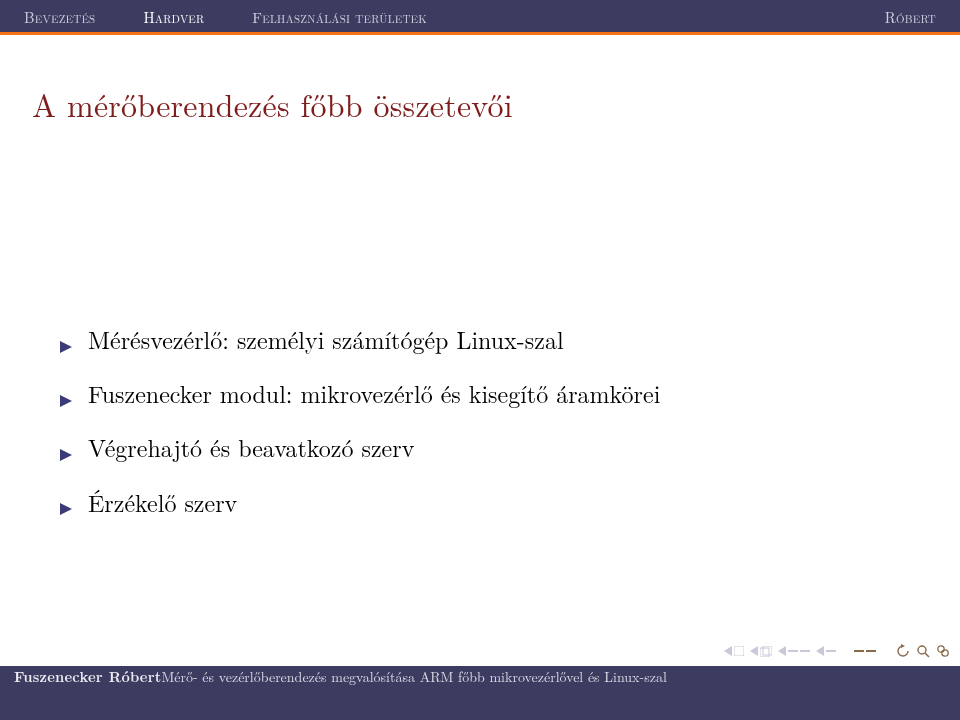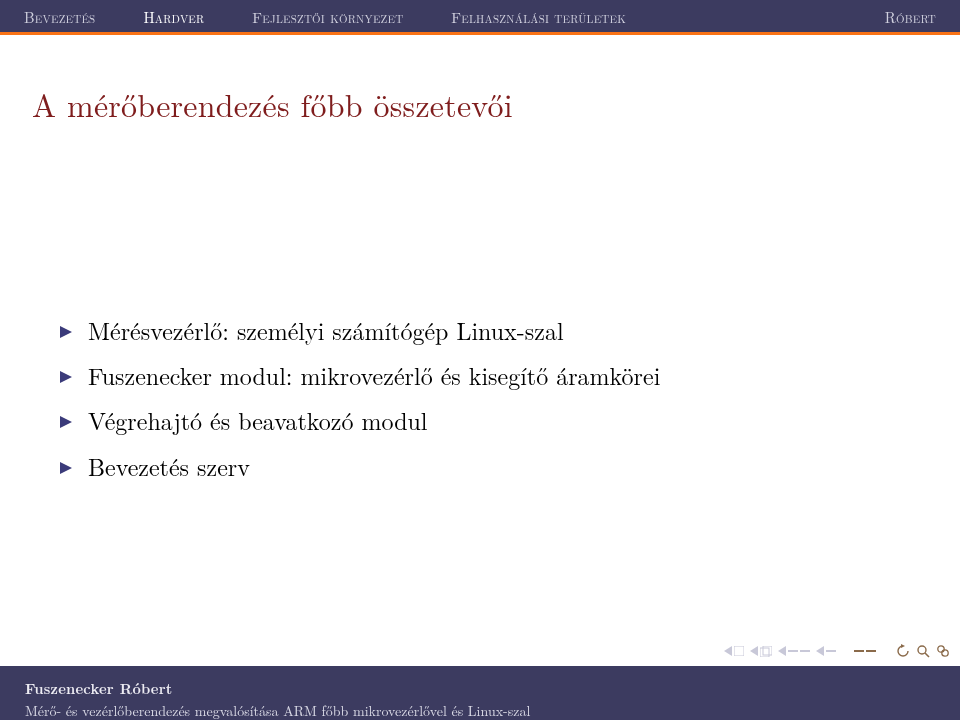--- a/index.html
+++ b/index.html
@@ -3,37 +3,36 @@
 <meta charset="utf-8">
 <style>
 html,body{margin:0;padding:0;width:960px;height:720px;font-family:'Latin Modern Roman','CMU Serif',Georgia,serif;background:#fff;overflow:hidden}
 .slide{width:960px;height:720px;display:flex;flex-direction:column;position:relative}
 .navbar{background:#3c3b60;border-bottom:3px solid #f97316;height:32px;display:flex;align-items:center;color:#d0d0de;font-size:15px}
 .navbar .nav-item{flex:0 0 auto;text-align:center;padding:0 24px;font-variant:small-caps;letter-spacing:.2px}
 .navbar .nav-item.current{color:#fff}
 .title-block{padding:46px 32px 8px 32px}
 .title{color:#7f1d1d;font-size:32px;font-weight:400;letter-spacing:.2px}
 .body{flex:1 1 auto;padding:170px 60px 0 60px;font-size:24px;color:#000;line-height:1.55}
-.item{display:flex;align-items:flex-start;margin:8px 0 2px 0}
+.item{display:flex;align-items:flex-end;margin:17px 0 2px 0}
 .tri{color:#3b3b7a;font-size:14px;margin:10px 16px 0 0;flex:0 0 auto}
-.footer{background:#3c3b60;height:54px;color:#ecebf2;font-size:14.5px;display:flex;flex-direction:column;justify-content:flex-end;padding:0 25px;position:relative}
+.footer{background:#3c3b60;height:54px;color:#ecebf2;font-size:14.5px;display:flex;flex-direction:row;justify-content:flex-start;padding:0 14px;position:relative}
 .footer .row1{display:flex;justify-content:space-between;font-weight:600;letter-spacing:.2px;margin-bottom:2px}
 .footer .row2{color:#d9d9e5;font-size:14px}
 .controls{position:absolute;right:10px;bottom:58px;height:22px;display:flex;align-items:center;gap:6px;font-size:12px;color:#bcbcd2}
 .controls .grp{display:flex;align-items:center;gap:2px}
 .controls svg{display:block}
 </style>
 </head>
 <body>
 
 <div class="slide">
   <div class="navbar">
     <span class="nav-item">Bevezetés</span>
     <span class="nav-item current">Hardver</span>
-    <span class="nav-item">Fejlesztői környezet</span>
     <span class="nav-item">Felhasználási területek</span>
     <span style="flex:1"></span>
     <span class="nav-item">Róbert</span>
   </div>
 
   <div class="title-block">
     <div class="title">A mérőberendezés főbb összetevői</div>
   </div>
 
   <div class="body">
@@ -52,29 +51,29 @@
           </svg>
       </span>
       <span>Fuszenecker modul: mikrovezérlő és kisegítő áramkörei</span>
     </div>
     <div class="item">
       <span class="tri">
         <svg width="12" height="12" viewBox="0 0 10 10">
             <polygon points="0,0 10,5 0,10" fill="#3b3b7a"></polygon>
           </svg>
       </span>
-      <span>Végrehajtó és beavatkozó modul</span>
+      <span>Végrehajtó és beavatkozó szerv</span>
     </div>
     <div class="item">
       <span class="tri">
         <svg width="12" height="12" viewBox="0 0 10 10">
             <polygon points="0,0 10,5 0,10" fill="#3b3b7a"></polygon>
           </svg>
       </span>
-      <span>Bevezetés szerv</span>
+      <span>Érzékelő szerv</span>
     </div>
   </div>
 
   <div class="controls">
     <span class="grp">
       <svg width="8" height="10" viewBox="0 0 8 10">
           <polygon points="8,0 0,5 8,10" fill="#c8c8d8"></polygon>
         </svg>
       <svg width="10" height="10" viewBox="0 0 10 10">
           <rect x="0" y="0" width="10" height="10" fill="none" stroke="#c8c8d8" stroke-width="1"></rect>

